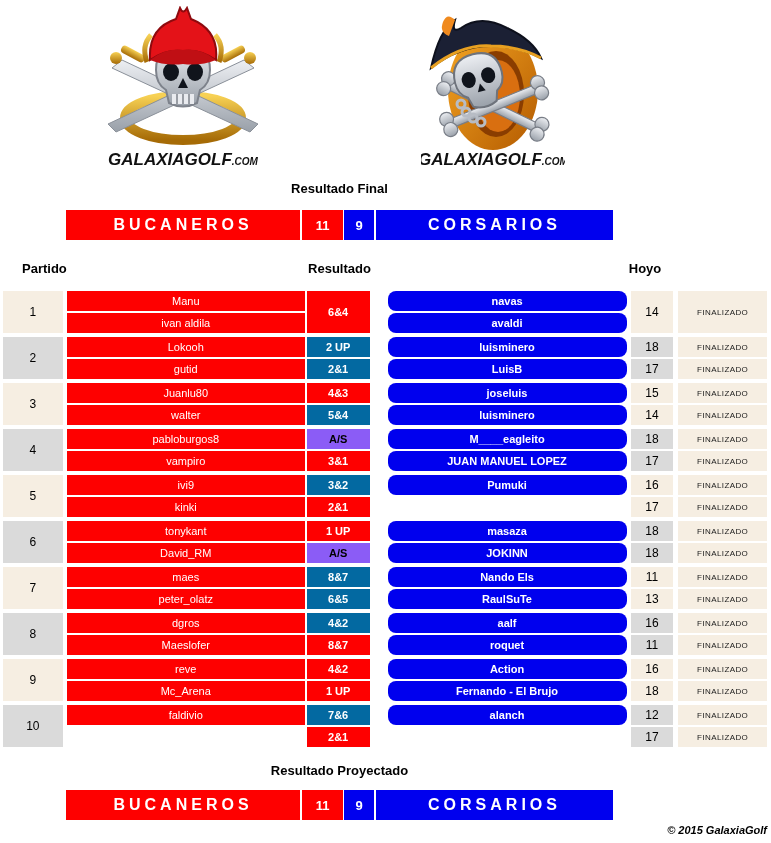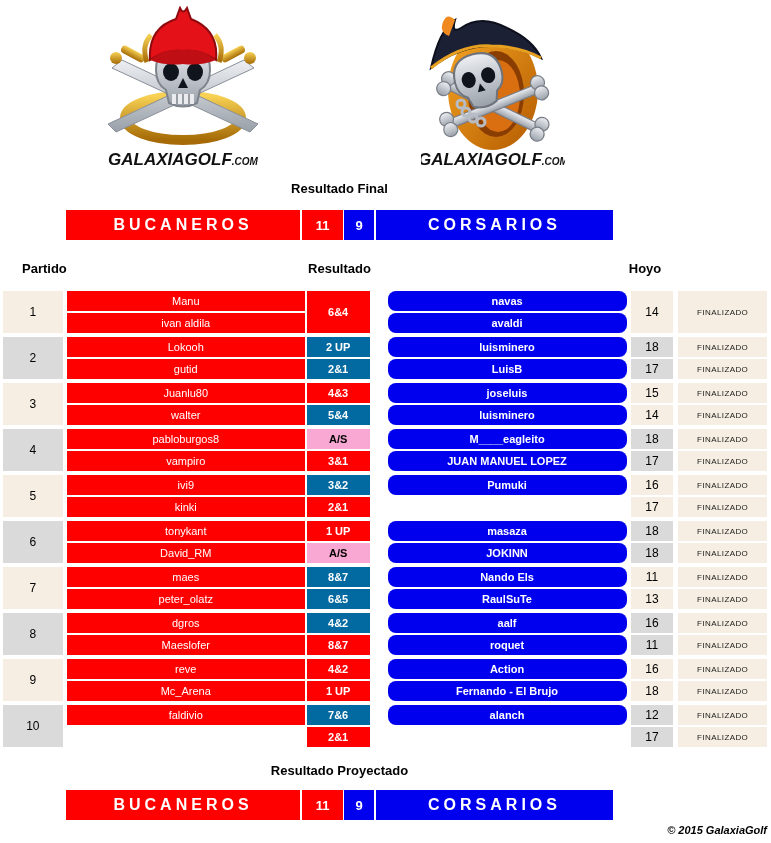--- a/index.html
+++ b/index.html
@@ -41,21 +41,21 @@
   .col > .cell.tall { height:42px; }
   .col-red    { width:239px; margin-right:2px; }
   .col-score  { width:63px;  margin-right:18px; }
   .col-blue   { width:240px; margin-right:4px; }
   .col-hoyo   { width:43px;  margin-right:5px; }
   .col-status { width:89px; }
   .red-bg  { background:#FE0000; color:#fff; font-weight:normal; font-size:11px; }
   .blue-bg { background:#0000EE; color:#fff; font-weight:bold; font-size:11px;border-radius:8px; }
   .scell.red  { background:#FE0000; color:#fff; font-weight:bold; font-size:11px; }
   .scell.blue { background:#0369a1; color:#fff; font-weight:bold; font-size:11px; }
-  .scell.tie  { background:#f9a8d4;    color:#000; font-weight:bold; font-size:11px; }
+  .scell.tie  { background:#8b5cf6;    color:#000; font-weight:bold; font-size:11px; }
   .odd  { background:#F6EEE2; }
   .even { background:#DADADA; }
   .hcell  { font-size:12px; color:#000; }
   .stcell { background:#F6EEE2; font-size:8px; color:#1a1a1a; letter-spacing:0.4px; }
 
   .copyright { position:absolute; top:824px; right:4px; font-size:11px;
                font-style:italic; font-weight:bold; color:#000; }
 </style>
 </head>
 <body>

